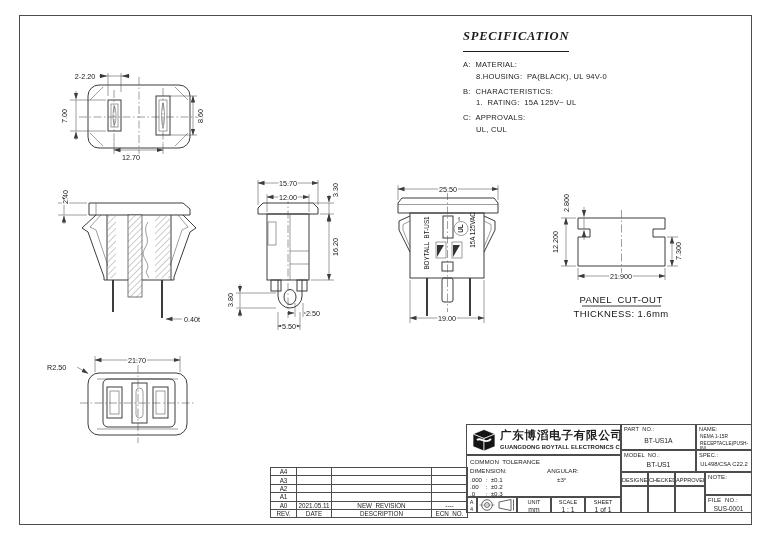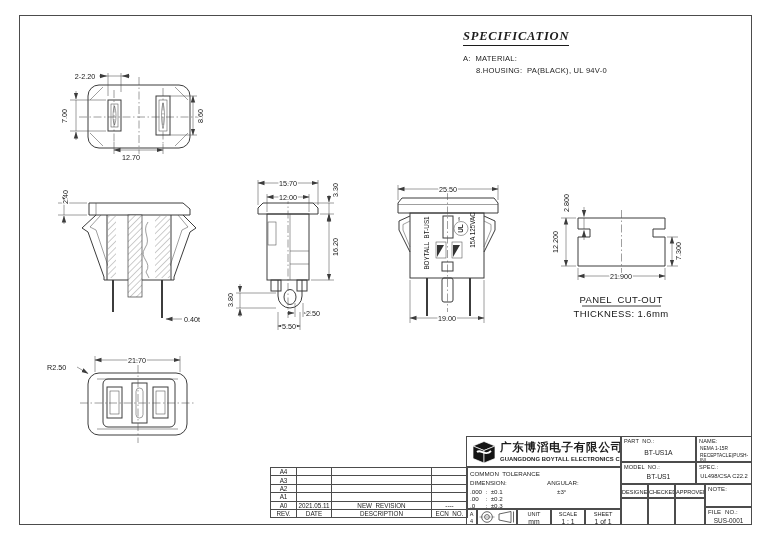--- a/index.html
+++ b/index.html
@@ -10,27 +10,27 @@
 svg.draw{position:absolute;left:0;top:0}
 .ol{stroke:#3c3c3c;stroke-width:1;fill:none;stroke-linejoin:miter}
 .th{stroke:#4f4f4f;stroke-width:.55;fill:none}
 .cl{stroke:#4f4f4f;stroke-width:.55;fill:none;stroke-dasharray:8 2.5 1.5 2.5}
 .dim{stroke:#4f4f4f;stroke-width:.55;fill:none}
 text.dt{font-family:"Liberation Sans",sans-serif;font-size:7.2px;fill:#161616;text-anchor:middle;paint-order:stroke;stroke:#fff;stroke-width:2.4px;white-space:pre}
 text.dts{font-family:"Liberation Sans",sans-serif;font-size:7.2px;fill:#161616;text-anchor:start;paint-order:stroke;stroke:#fff;stroke-width:2.4px;white-space:pre}
 text.mk{font-family:"Liberation Sans",sans-serif;font-size:6.3px;fill:#161616;text-anchor:middle;white-space:pre}
 text.lbl{font-family:"Liberation Sans",sans-serif;font-size:9.5px;fill:#161616;text-anchor:middle;letter-spacing:.4px;white-space:pre}
 .spec{left:463px;top:26px;width:286px}
-.spec-title{display:inline-block;font-family:"Liberation Serif",serif;font-style:italic;font-weight:bold;font-size:12.5px;letter-spacing:.8px;border-bottom:1.3px solid #1c1c1c;padding-bottom:1px}
+.spec-title{display:inline-block;font-family:"Liberation Serif",serif;font-style:italic;font-weight:bold;font-size:12.5px;letter-spacing:.8px;border-bottom:1.3px solid #1c1c1c;padding-bottom:7px}
 .spec-body{margin-top:8px}
 .spec-h{font-size:7.6px;letter-spacing:.25px;margin-top:6px;white-space:pre}
 .spec-i{font-size:7.6px;letter-spacing:.25px;margin-left:13px;margin-top:2.6px;white-space:pre}
 table.rev{position:absolute;left:270px;top:467px;width:197px;border-collapse:collapse;table-layout:fixed;font-size:6.3px;text-align:center;color:#1c1c1c}
 table.rev td{border:.8px solid #4c4c4c;height:8.4px;padding:0;overflow:hidden;white-space:pre}
-.tblock{left:466px;top:436px;width:286px;height:89px}
+.tblock{left:466px;top:424px;width:286px;height:89px}
 .tb{position:absolute;border:.8px solid #4c4c4c;font-size:6px;overflow:hidden}
 .tb .lab{position:absolute;top:1px;left:2px;font-size:5.6px;letter-spacing:.15px;white-space:pre}
 .tb .val{position:absolute;left:0;width:100%;text-align:center;font-size:6.8px;white-space:pre}
 .tb .cellhead{position:absolute;top:1px;left:0;width:100%;text-align:center;font-size:5.6px}
 .cn{position:absolute;left:33px;top:3px;font-family:"DejaVu Sans",sans-serif;font-weight:bold;font-size:11.5px;letter-spacing:.8px;white-space:nowrap}
 .en{position:absolute;left:33px;top:19px;font-weight:bold;font-size:5.9px;letter-spacing:.05px;white-space:nowrap}
 .tolline{position:absolute;font-size:6.2px;white-space:pre}
 </style>
 </head>
 <body>
@@ -255,20 +255,24 @@
       <line class="dim" x1="77" y1="367" x2="88" y2="373.5" marker-end="url(#ar)"></line>
       <text class="dts" x="47" y="370">R2.50</text>
     </g>
   </svg>
 
   <div class="abs spec">
     <div class="spec-title">SPECIFICATION</div>
     <div class="spec-body">
       <div class="spec-h">A:  MATERIAL:</div>
       <div class="spec-i">8.HOUSING:  PA(BLACK), UL 94V-0</div>
+      <div class="spec-h">B:  CHARACTERISTICS:</div>
+      <div class="spec-i">1.  RATING:  15A 125V~ UL</div>
+      <div class="spec-h">C:  APPROVALS:</div>
+      <div class="spec-i">UL, CUL</div>
     </div>
   </div>
 
   <table class="rev">
     <colgroup>
         <col style="width:26px">
         <col style="width:35px">
         <col style="width:100px">
         <col style="width:36px">
       </colgroup>

